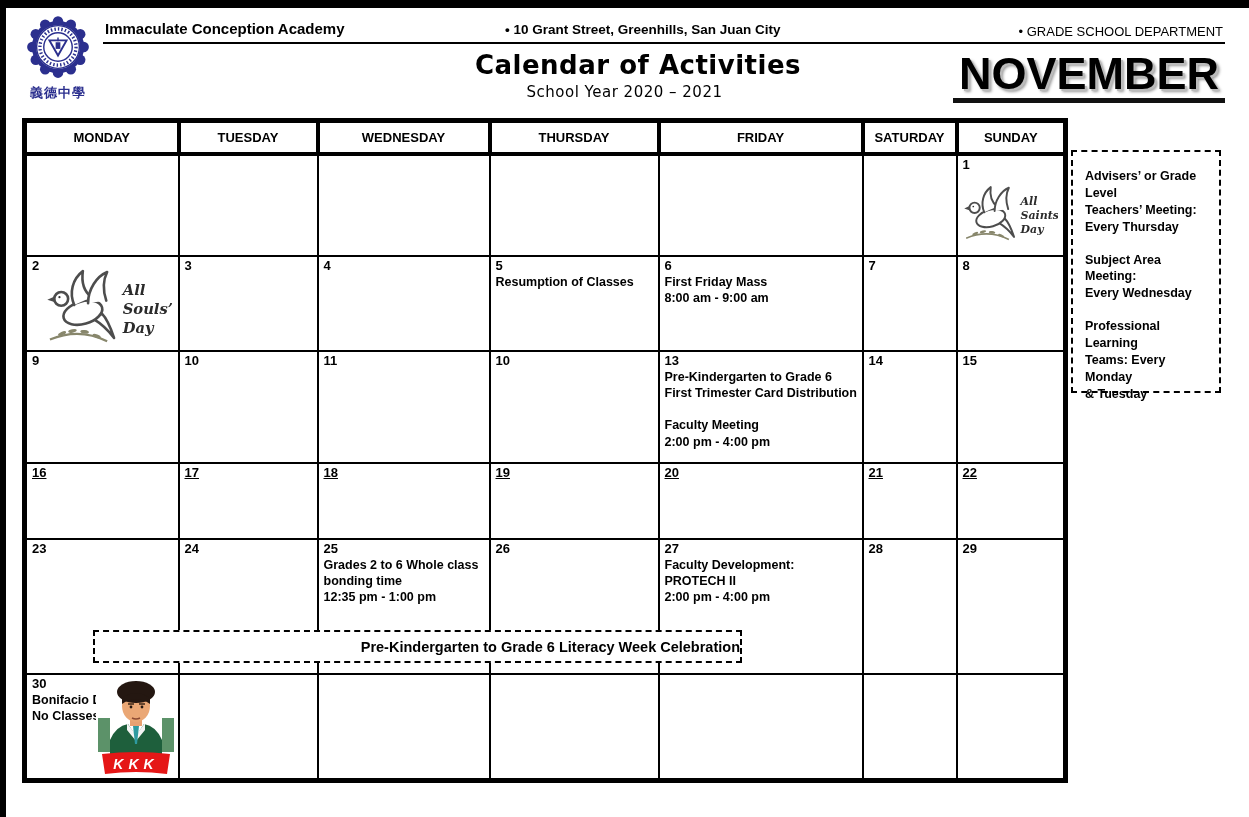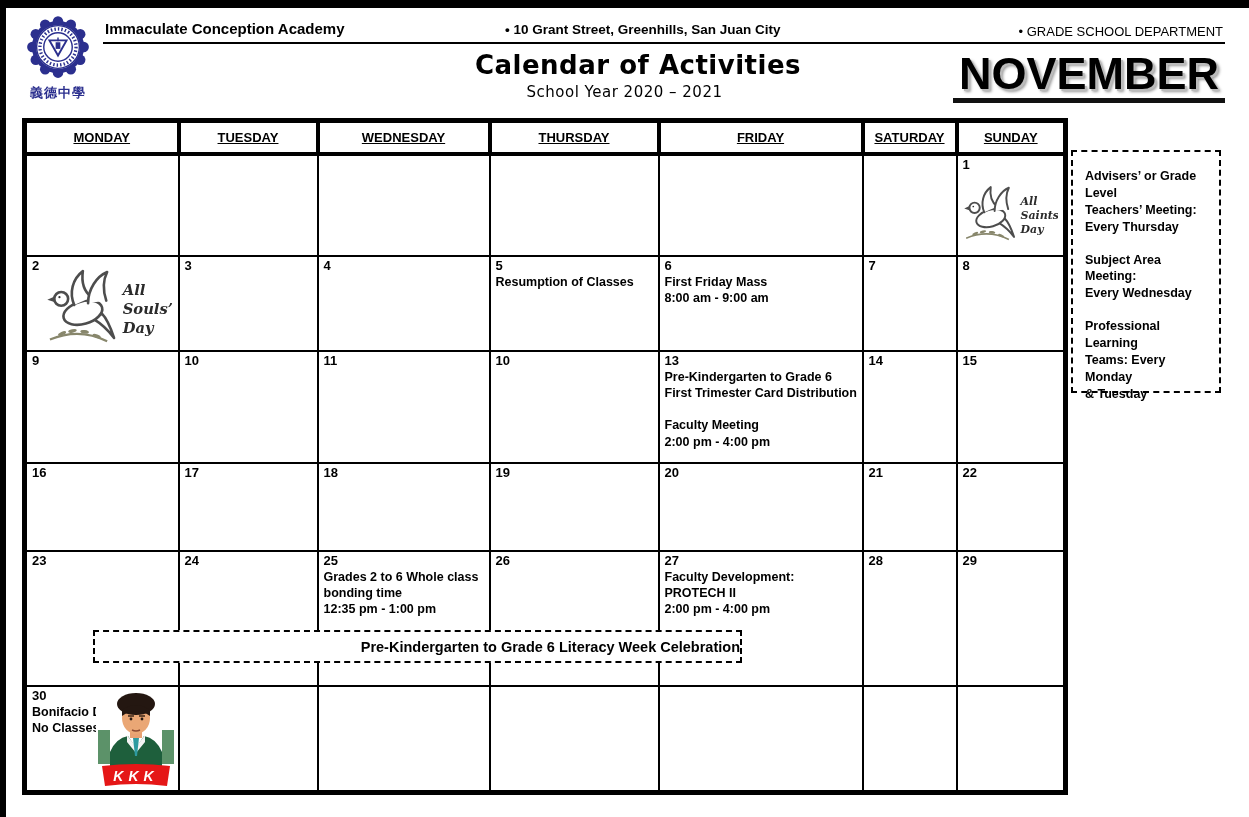--- a/index.html
+++ b/index.html
@@ -20,21 +20,21 @@
   .title-block{position:absolute;left:0;right:0;top:50px;text-align:center;}
   .doc-title{font-family:"DejaVu Sans",sans-serif;font-weight:bold;font-size:26px;letter-spacing:.5px;margin-left:27px;}
   .school-year{font-family:"DejaVu Sans",sans-serif;font-size:15px;margin-top:3px;letter-spacing:.5px;}
   .month{position:absolute;right:24px;top:42px;font-weight:bold;font-size:45px;line-height:1.05;
          border-bottom:5px solid #111;padding:8px 6px 1px 6px;
          text-shadow:2px 2px 0 #bbb,3px 3px 3px #999;}
 
   
   table.cal{position:absolute;left:22px;top:118px;width:1041px;border-collapse:collapse;
             table-layout:fixed;background:#fff;border:5px solid #000;}
-  table.cal thead tr{background:#fef9c3;text-decoration:underline;}
+  table.cal thead tr{background:#fef9c3;}
   table.cal th{background:#fff;border:4px solid #000;font-weight:bold;font-size:13px;
                padding:7px 0;text-align:center;}
   table.cal td{border:2px solid #000;vertical-align:top;padding:1px 4px 1px 5px;position:relative;
                overflow:hidden;}
   .date{font-weight:bold;font-size:13px;line-height:1.2;}
   .evt{font-weight:bold;font-size:12.5px;line-height:1.3;}
 
   
   .side-note{position:absolute;left:1071px;top:150px;width:150px;height:243px;
              border:2px dashed #000;background:#fff;padding:16px 4px 0 12px;box-sizing:border-box;}
@@ -230,21 +230,21 @@
             <div class="evt">Faculty Meeting</div>
             <div class="evt">2:00 pm - 4:00 pm</div>
           </td>
           <td>
             <div class="date">14</div>
           </td>
           <td>
             <div class="date">15</div>
           </td>
         </tr>
-        <tr style="height: 88px;">
+        <tr style="height: 76px; text-decoration: underline;">
           <td>
             <div class="date">16</div>
           </td>
           <td>
             <div class="date">17</div>
           </td>
           <td>
             <div class="date">18</div>
           </td>
           <td>

